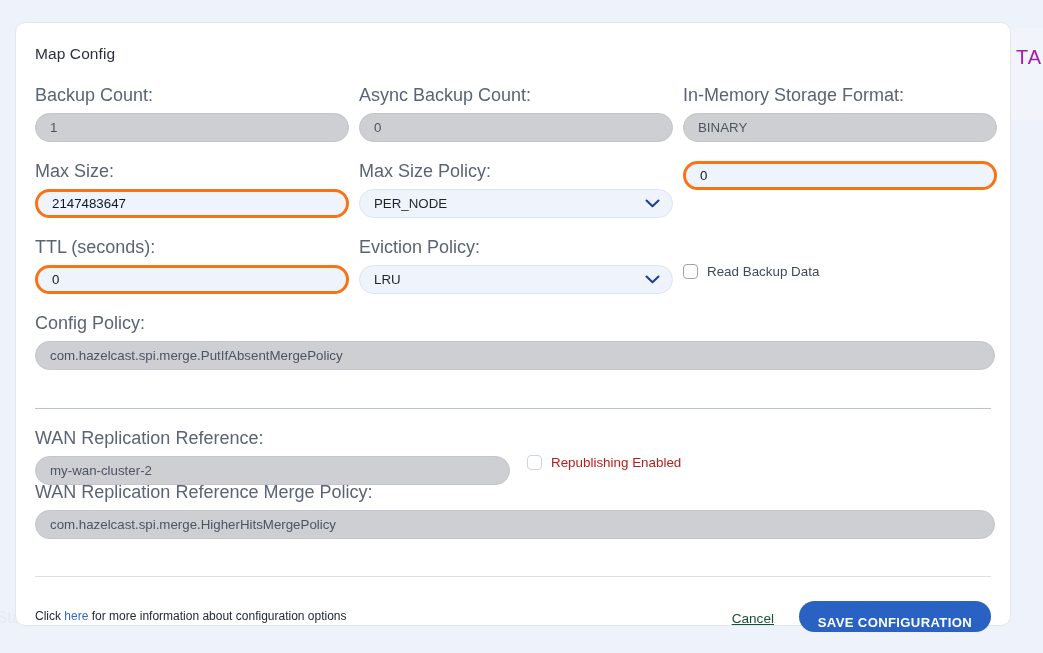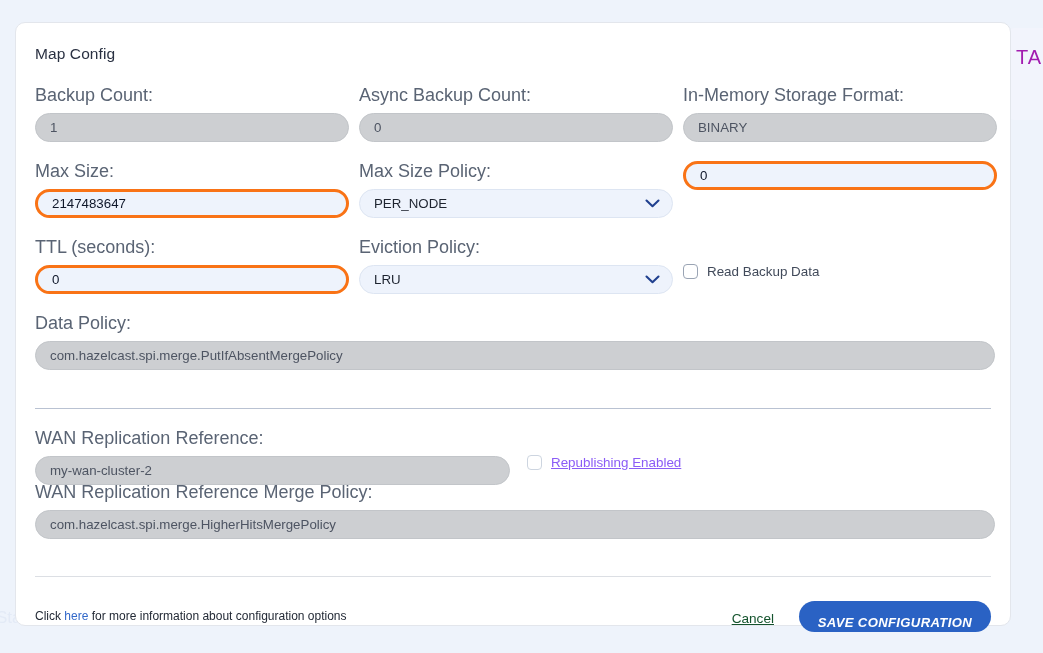--- a/index.html
+++ b/index.html
@@ -113,21 +113,21 @@
   }
   .cb-box {
     width: 15px; height: 15px;
     border: 1.6px solid #9aa4b4;
     border-radius: 4px;
     background: #fff;
     flex: none;
   }
   .cb-box.dis { border-color: #cdd5e0; }
   .cb-label { font-size: 13.4px; color: #414a5a; white-space: nowrap; }
-  .cb-label.dis { color: #8b5cf6; text-decoration: underline; }
+  .cb-label.dis { color: #b91c1c; }
 
   
   .divider {
     position: absolute;
     left: 0; right: 0;
     height: 1px;
     background: #b9c2d2;
   }
   .divider.light { background: #dcdfe4; }
 
@@ -160,21 +160,20 @@
     padding: 14px 19px;
     background: #2a62c4;
     color: #fff;
     border: none;
     border-radius: 16px;
     font-size: 13.1px;
     font-weight: bold;
     letter-spacing: .35px;
     cursor: pointer;
     font-family: inherit;
-    font-style: italic;
   }
 </style>
 </head>
 <body>
 
 <div class="page-bg"></div>
 <div class="ghost-panel"></div>
 <div class="ghost-text">TA</div>
 <div class="ghost-text-2">Sta</div>
 
@@ -238,21 +237,21 @@
       <div class="col col-3" style="top:27px;">
         <div class="cb-wrap">
           <div class="cb-box"></div>
           <div class="cb-label">Read Backup Data</div>
         </div>
       </div>
     </div>
 
     <div class="row" style="top:290px;">
       <div class="col col-wide">
-        <div class="fld-label">Data Policy:</div>
+        <div class="fld-label">Config Policy:</div>
         <div class="fld disabled">com.hazelcast.spi.merge.PutIfAbsentMergePolicy</div>
       </div>
     </div>
 
     <div class="divider" style="top:385px;"></div>
 
     <div class="row" style="top:405px;">
       <div class="col col-wan">
         <div class="fld-label">WAN Replication Reference:</div>
         <div class="fld disabled">my-wan-cluster-2</div>

